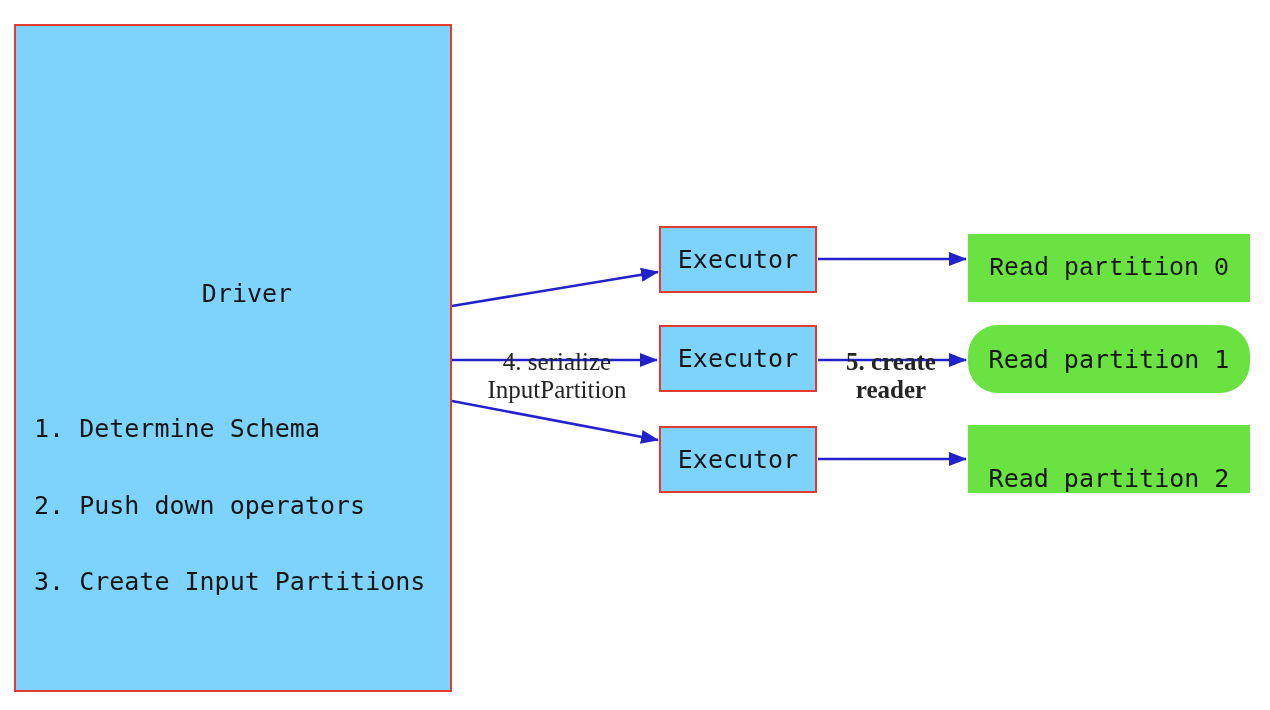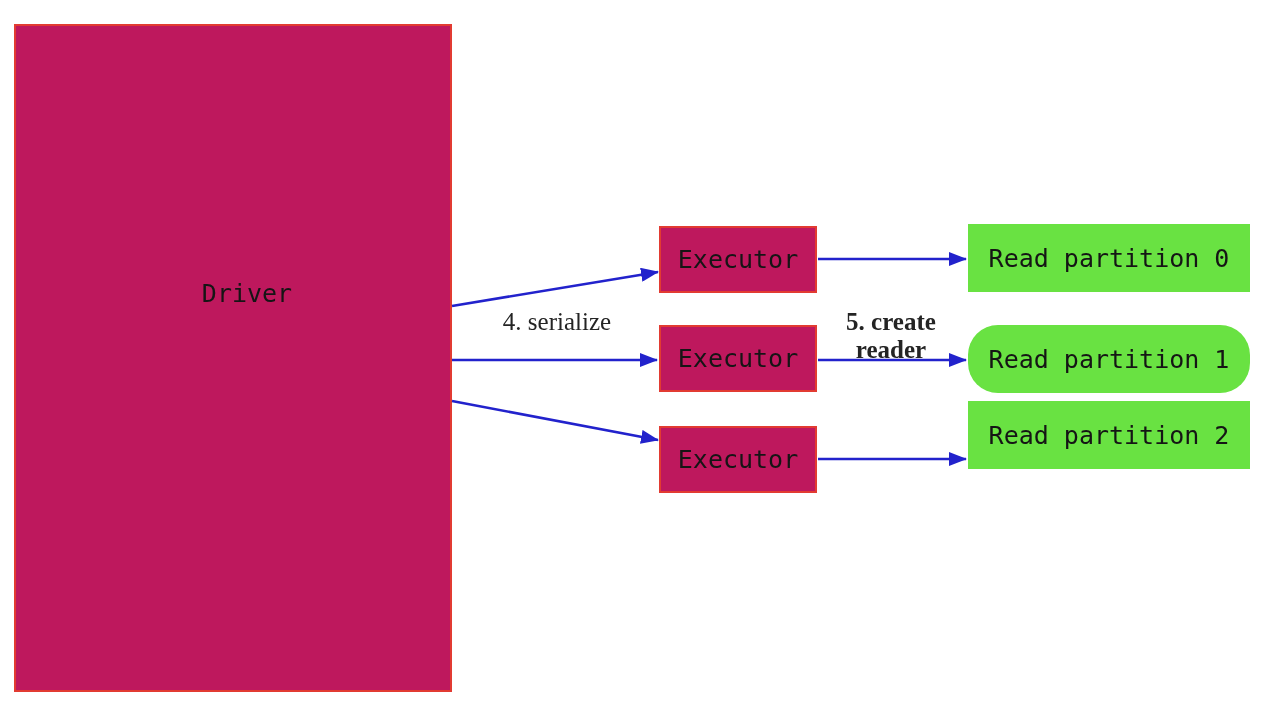--- a/index.html
+++ b/index.html
@@ -14,21 +14,21 @@
     position:relative;
     width:1270px;height:710px;
     background:#ffffff;
     overflow:hidden;
     font-family:"DejaVu Sans Mono","Liberation Mono",monospace;
     color:var(--ink);
   }
   .node{
     position:absolute;
     border:2px solid var(--red);
-    background:#be185d;
+    background:#7dd3fc;
   }
   .driver-box{left:14px;top:24px;width:438px;height:668px;}
   .driver-title{
     position:absolute;left:0;top:253px;width:100%;
     text-align:center;font-size:25px;letter-spacing:0px;padding-left:28px;
   }
   .driver-steps{
     position:absolute;left:18px;top:339px;
     font-size:25px;line-height:25.5px;white-space:pre;
   }
@@ -39,42 +39,47 @@
   }
   .exec-0{top:226px;}
   .exec-1{top:325px;}
   .exec-2{top:426px;}
   .partition{
     position:absolute;left:968px;width:282px;height:68px;
     background:var(--green);
     display:flex;align-items:center;justify-content:center;
     font-size:25px;white-space:pre;
   }
-  .part-0{top:224px;}
+  .part-0{top:234px;font-family:Liberation Mono, monospace;}
   .part-1{top:325px;border-radius:30px;}
-  .part-2{top:401px;}
+  .part-2{top:425px;align-items:flex-end;}
   #edges{position:absolute;left:0;top:0;width:1270px;height:710px;pointer-events:none;}
   #edges line{stroke:var(--blue);stroke-width:2.6;}
   #edges .head{fill:var(--blue);}
   .edge-label{
     position:absolute;
     font-family:"Liberation Serif","DejaVu Serif",serif;
     font-size:25px;line-height:28px;
-    text-align:center;color:#242424;
+    text-align:center;color:#242424;margin-top:40px;
   }
   .label-serialize{left:447px;top:308px;width:220px;}
   .label-reader{left:821px;top:308px;width:140px;font-weight:bold;}
 </style>
 </head>
 <body>
 
 <div id="canvas">
 
   <div class="node driver-box">
     <div class="driver-title">Driver</div>
+    <div class="driver-steps">
+      <div>1. Determine Schema</div>
+      <div>2. Push down operators</div>
+      <div>3. Create Input Partitions</div>
+    </div>
   </div>
 
   <div class="node executor exec-0">
     <span>Executor</span>
   </div>
   <div class="node executor exec-1">
     <span>Executor</span>
   </div>
   <div class="node executor exec-2">
     <span>Executor</span>
@@ -99,19 +104,20 @@
     <line x1="452" y1="306" x2="658" y2="272" marker-end="url(#ah)"></line>
     <line x1="452" y1="360" x2="657" y2="360" marker-end="url(#ah)"></line>
     <line x1="452" y1="401" x2="658" y2="440" marker-end="url(#ah)"></line>
     <line x1="818" y1="259" x2="966" y2="259" marker-end="url(#ah)"></line>
     <line x1="818" y1="360" x2="966" y2="360" marker-end="url(#ah)"></line>
     <line x1="818" y1="459" x2="966" y2="459" marker-end="url(#ah)"></line>
   </svg>
 
   <div class="edge-label label-serialize">
     <div>4. serialize</div>
+    <div>InputPartition</div>
   </div>
   <div class="edge-label label-reader">
     <div>5. create</div>
     <div>reader</div>
   </div>
 
 </div>
 
 </body></html>

